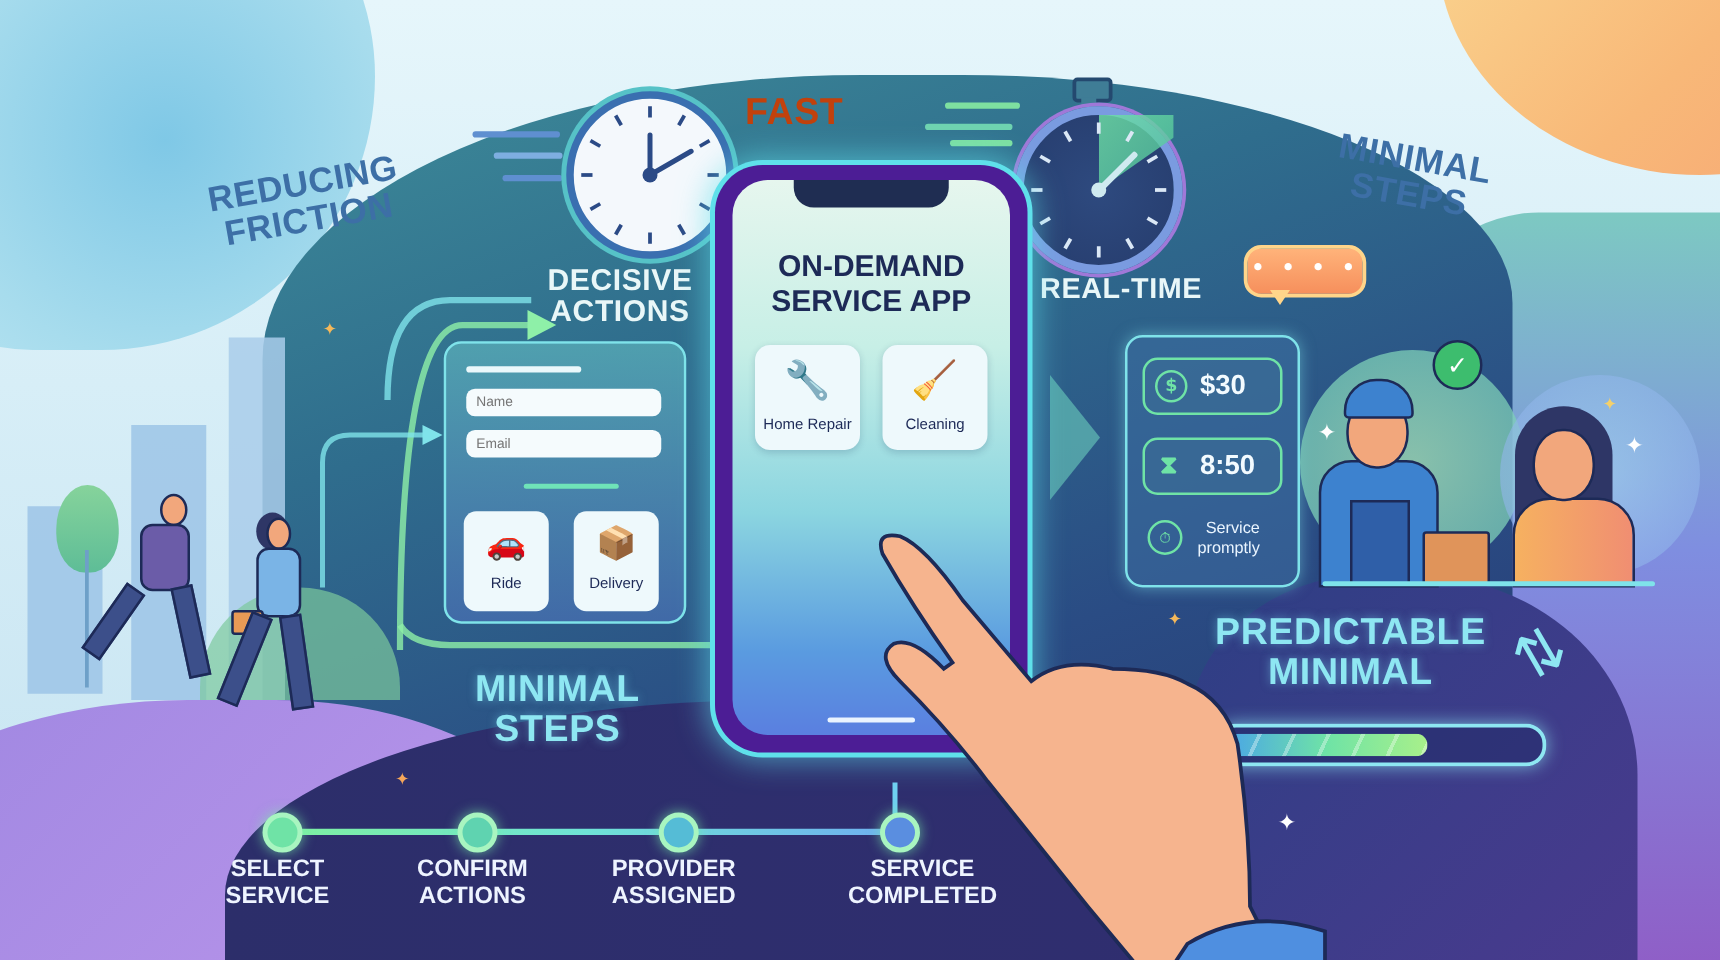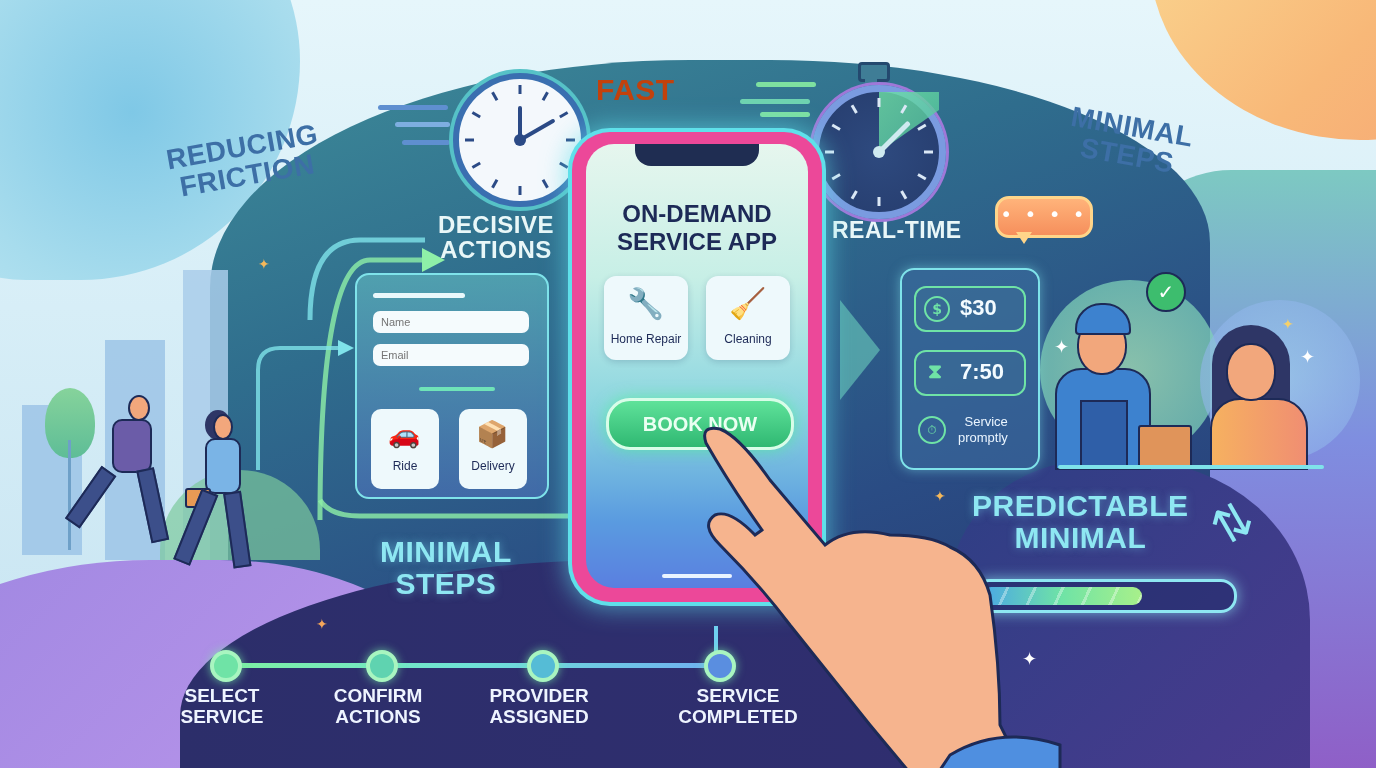--- a/index.html
+++ b/index.html
@@ -48,21 +48,21 @@
   #clock-right { left: 812px; top: 85px; width: 120px; height: 120px; background: radial-gradient(circle, #2e4a7f 0%, #263c6d 100%); border: 7px solid #7a9be0; box-shadow: 0 0 0 3px #9f78d8; }
   .tick { position: absolute; width: 3px; height: 9px; background: #2b4a86; left: 50%; top: 50%; transform-origin: 50% 0; }
   #clock-right .tick { background: #dbe8f6; }
   .hand { position: absolute; left: 50%; top: 50%; background: #2b4a86; transform-origin: 50% 100%; border-radius: 2px; }
   .stopwatch-crown { position: absolute; left: 858px; top: 62px; width: 26px; height: 14px; background: #3f7d96; border: 3px solid #24496f; border-radius: 4px; }
   .stopwatch-stem { position: absolute; left: 865px; top: 78px; width: 12px; height: 10px; background: #3f7d96; }
   .speed-line { position: absolute; height: 5px; border-radius: 3px; }
 
   
   #phone { left: 572px; top: 132px; width: 250px; height: 470px; border-radius: 38px;
-    background: #ec4899; box-shadow: 0 0 0 4px #5fe0ea, 0 0 24px 6px rgba(95,224,234,0.6); }
+    background: #4c1d95; box-shadow: 0 0 0 4px #5fe0ea, 0 0 24px 6px rgba(95,224,234,0.6); }
   #phone-screen { position: absolute; left: 14px; top: 12px; right: 14px; bottom: 14px; border-radius: 28px;
     background: linear-gradient(180deg, #e6f6ee 0%, #c7efe6 30%, #8bd5e0 60%, #5a9be0 85%, #5a7fe0 100%); overflow: hidden; }
   #phone-notch { position: absolute; left: 50%; transform: translateX(-50%); top: 0; width: 124px; height: 22px; background: #1f2d52; border-radius: 0 0 16px 16px; }
   #phone-title { position: absolute; left: 0; right: 0; top: 56px; text-align: center; font-family: "Liberation Sans", sans-serif; font-weight: 700; font-size: 24px; line-height: 1.15; color: #1d2a57; }
   .svc-card { position: absolute; width: 84px; height: 84px; border-radius: 12px; background: #eef9fc; box-shadow: 0 2px 6px rgba(30,60,100,0.2); text-align: center; }
   .svc-card .ico { display: block; font-size: 30px; margin-top: 10px; height: 38px; }
   .svc-card .lbl { display: block; font-size: 12px; color: #1d2a57; margin-top: 8px; font-family: "Liberation Sans", sans-serif; }
   #book-now { position: absolute; left: 20px; top: 254px; width: 182px; height: 46px; border-radius: 24px;
     background: linear-gradient(180deg, #5fe29a, #2fb872); border: 3px solid #d8fde8; box-shadow: 0 0 16px rgba(80,240,150,0.7);
     color: #eafff2; font-family: "Liberation Sans", sans-serif; font-weight: 700; font-size: 20px; line-height: 46px; text-align: center; cursor: pointer; }
@@ -250,36 +250,35 @@
     <div id="phone-title" style="white-space:pre-line;">ON-DEMAND
 SERVICE APP</div>
     <div class="svc-card" style="left:18px;top:132px;">
       <span class="ico">🔧</span>
       <span class="lbl">Home Repair</span>
     </div>
     <div class="svc-card" style="left:120px;top:132px;">
       <span class="ico">🧹</span>
       <span class="lbl">Cleaning</span>
     </div>
-    <div id="book-now">BOOK NOW</div>
     <div id="phone-home-bar"></div>
   </div>
 </div>
 
 <div class="abs" id="chat-bubble">• • • •</div>
 <div class="abs" id="chat-tail"></div>
 
 <div class="abs" id="info-panel">
   <div class="info-pill" style="top:16px;">
     <span class="ico">$</span>
     <span class="val">$30</span>
   </div>
   <div class="info-pill" style="top:80px;">
     <span class="ico hourglass">⧗</span>
-    <span class="val">7:50</span>
+    <span class="val">8:50</span>
   </div>
   <div id="info-prompt-icon">⏱</div>
   <div id="info-prompt-text" style="white-space:pre-line;text-align:right;">Service
 promptly</div>
 </div>
 
 <div class="circle-bg" style="left:1040px;top:280px;width:180px;height:180px;background:radial-gradient(circle,#a8e6b8,#6cc6b8);opacity:0.75;"></div>
 <div class="circle-bg" style="left:1200px;top:300px;width:160px;height:160px;background:radial-gradient(circle,#a6d8f0,#88a8e8);opacity:0.6;"></div>
 <div class="abs" id="worker-body"></div>
 <div class="abs" id="worker-overalls"></div>

